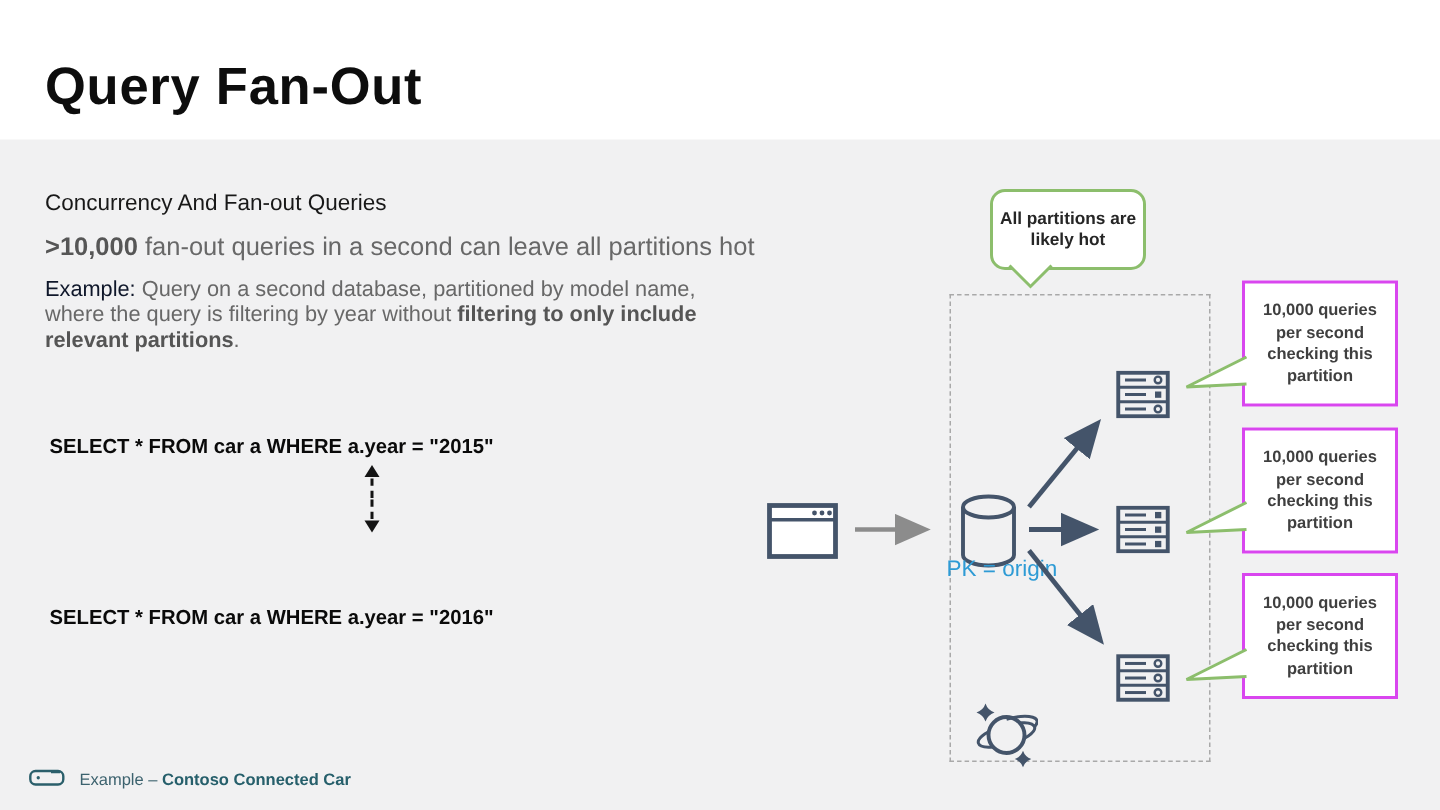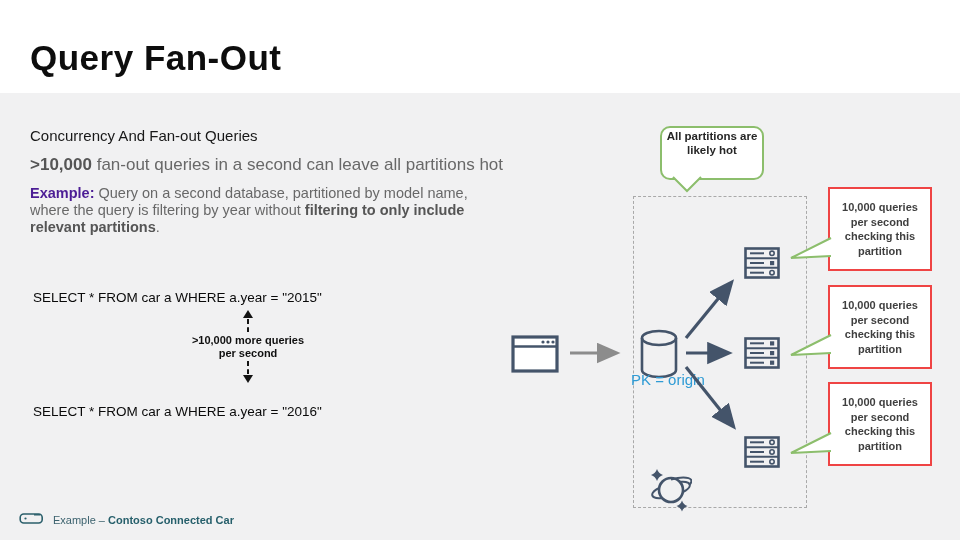--- a/index.html
+++ b/index.html
@@ -8,45 +8,45 @@
   .slide { position:relative; width:960px; height:540px; background:#fff; overflow:hidden; }
 
   .title { position:absolute; left:30px; top:38px; font-size:35px; font-weight:700; color:#0d0d0d; letter-spacing:0.5px; }
 
   .content-band { position:absolute; left:0; top:93px; width:960px; height:447px; background:#f1f1f2; }
 
   .heading { position:absolute; left:30px; top:127px; font-size:15px; font-weight:400; color:#181818; }
   .fact-line { position:absolute; left:30px; top:155px; font-size:17px; color:#686868; white-space:nowrap; }
   .fact-line b { color:#565656; }
   .example-par { position:absolute; left:30px; top:185px; width:452px; font-size:14.5px; line-height:1.18; color:#686868; }
-  .example-par .ex-label { color:#4c1d95; font-weight:700; }
+  .example-par .ex-label { color:#0f172a; font-weight:400; }
   .example-par .ex-bold { color:#555; font-weight:700; }
 
-  .sql { position:absolute; left:33px; font-size:13.5px; font-weight:400; color:#0a0a0a; white-space:nowrap; }
+  .sql { position:absolute; left:33px; font-size:13.5px; font-weight:700; color:#0a0a0a; white-space:nowrap; }
   .sql1 { top:290px; }
   .sql2 { top:404px; }
 
   .connector { position:absolute; left:170px; top:310px; width:156px; text-align:center; }
   .tri { width:0; height:0; margin:0 auto; }
   .tri-up   { border-left:5px solid transparent; border-right:5px solid transparent; border-bottom:8px solid #141414; }
   .tri-down { border-left:5px solid transparent; border-right:5px solid transparent; border-top:8px solid #141414; }
   .dashseg { width:0; height:13px; border-left:2px dashed #141414; margin:1px auto; }
   .conn-label { font-size:11px; font-weight:700; color:#101010; line-height:1.15; padding:1px 0; }
 
   .bubble-top { position:absolute; left:660px; top:126px; width:104px; height:54px;
     background:#fff; border:2px solid #8CBE6C; border-radius:10px;
     font-size:11.5px; font-weight:700; color:#262626; text-align:center;
-    padding-top:1px; line-height:1.25; }
+    padding-top:11px; line-height:1.25; }
 
   .dashed-box { position:absolute; left:633px; top:196px; width:174px; height:312px; border:1px dashed #a9a9a9; }
 
   .pk-label { position:absolute; left:631px; top:371px; font-size:15px; font-weight:400; color:#2E9BD5; }
 
   .callout { position:absolute; left:828px; width:104px; height:84px;
-    background:#fff; border:2px solid #ef4444;
+    background:#fff; border:2px solid #d946ef;
     font-size:11px; font-weight:700; color:#3f3f3f; text-align:center;
     line-height:1.33; padding:11px 3px 0 3px; }
   .c1 { top:187px; } .c2 { top:285px; } .c3 { top:382px; }
 
   .icon { position:absolute; }
   .browser-svg { left:511px; top:335px; }
   .cylinder-svg { left:639px; top:329px; }
   .server-svg { left:744px; }
   .s1 { top:247px; } .s2 { top:337px; } .s3 { top:436px; }
   .planet-svg { left:648px; top:466px; }
@@ -70,24 +70,20 @@
 
   <p class="fact-line"><b>&gt;10,000</b><span> fan-out queries in a second can leave all partitions hot</span></p>
 
   <p class="example-par"><span class="ex-label">Example:</span><span> Query on a second database, partitioned by model name, where the query is filtering by year without </span><span class="ex-bold">filtering to only include relevant partitions</span><span>.</span></p>
 
   <div class="sql sql1">SELECT * FROM car a WHERE a.year = "2015"</div>
 
   <div class="connector">
     <div class="tri tri-up"></div>
     <div class="dashseg"></div>
-    <div class="conn-label">
-      <div>&gt;10,000 more queries</div>
-      <div>per second</div>
-    </div>
     <div class="dashseg"></div>
     <div class="tri tri-down"></div>
   </div>
 
   <div class="sql sql2">SELECT * FROM car a WHERE a.year = "2016"</div>
 
   <div class="bubble-top">All partitions are likely hot</div>
 
   <div class="dashed-box"></div>
 

